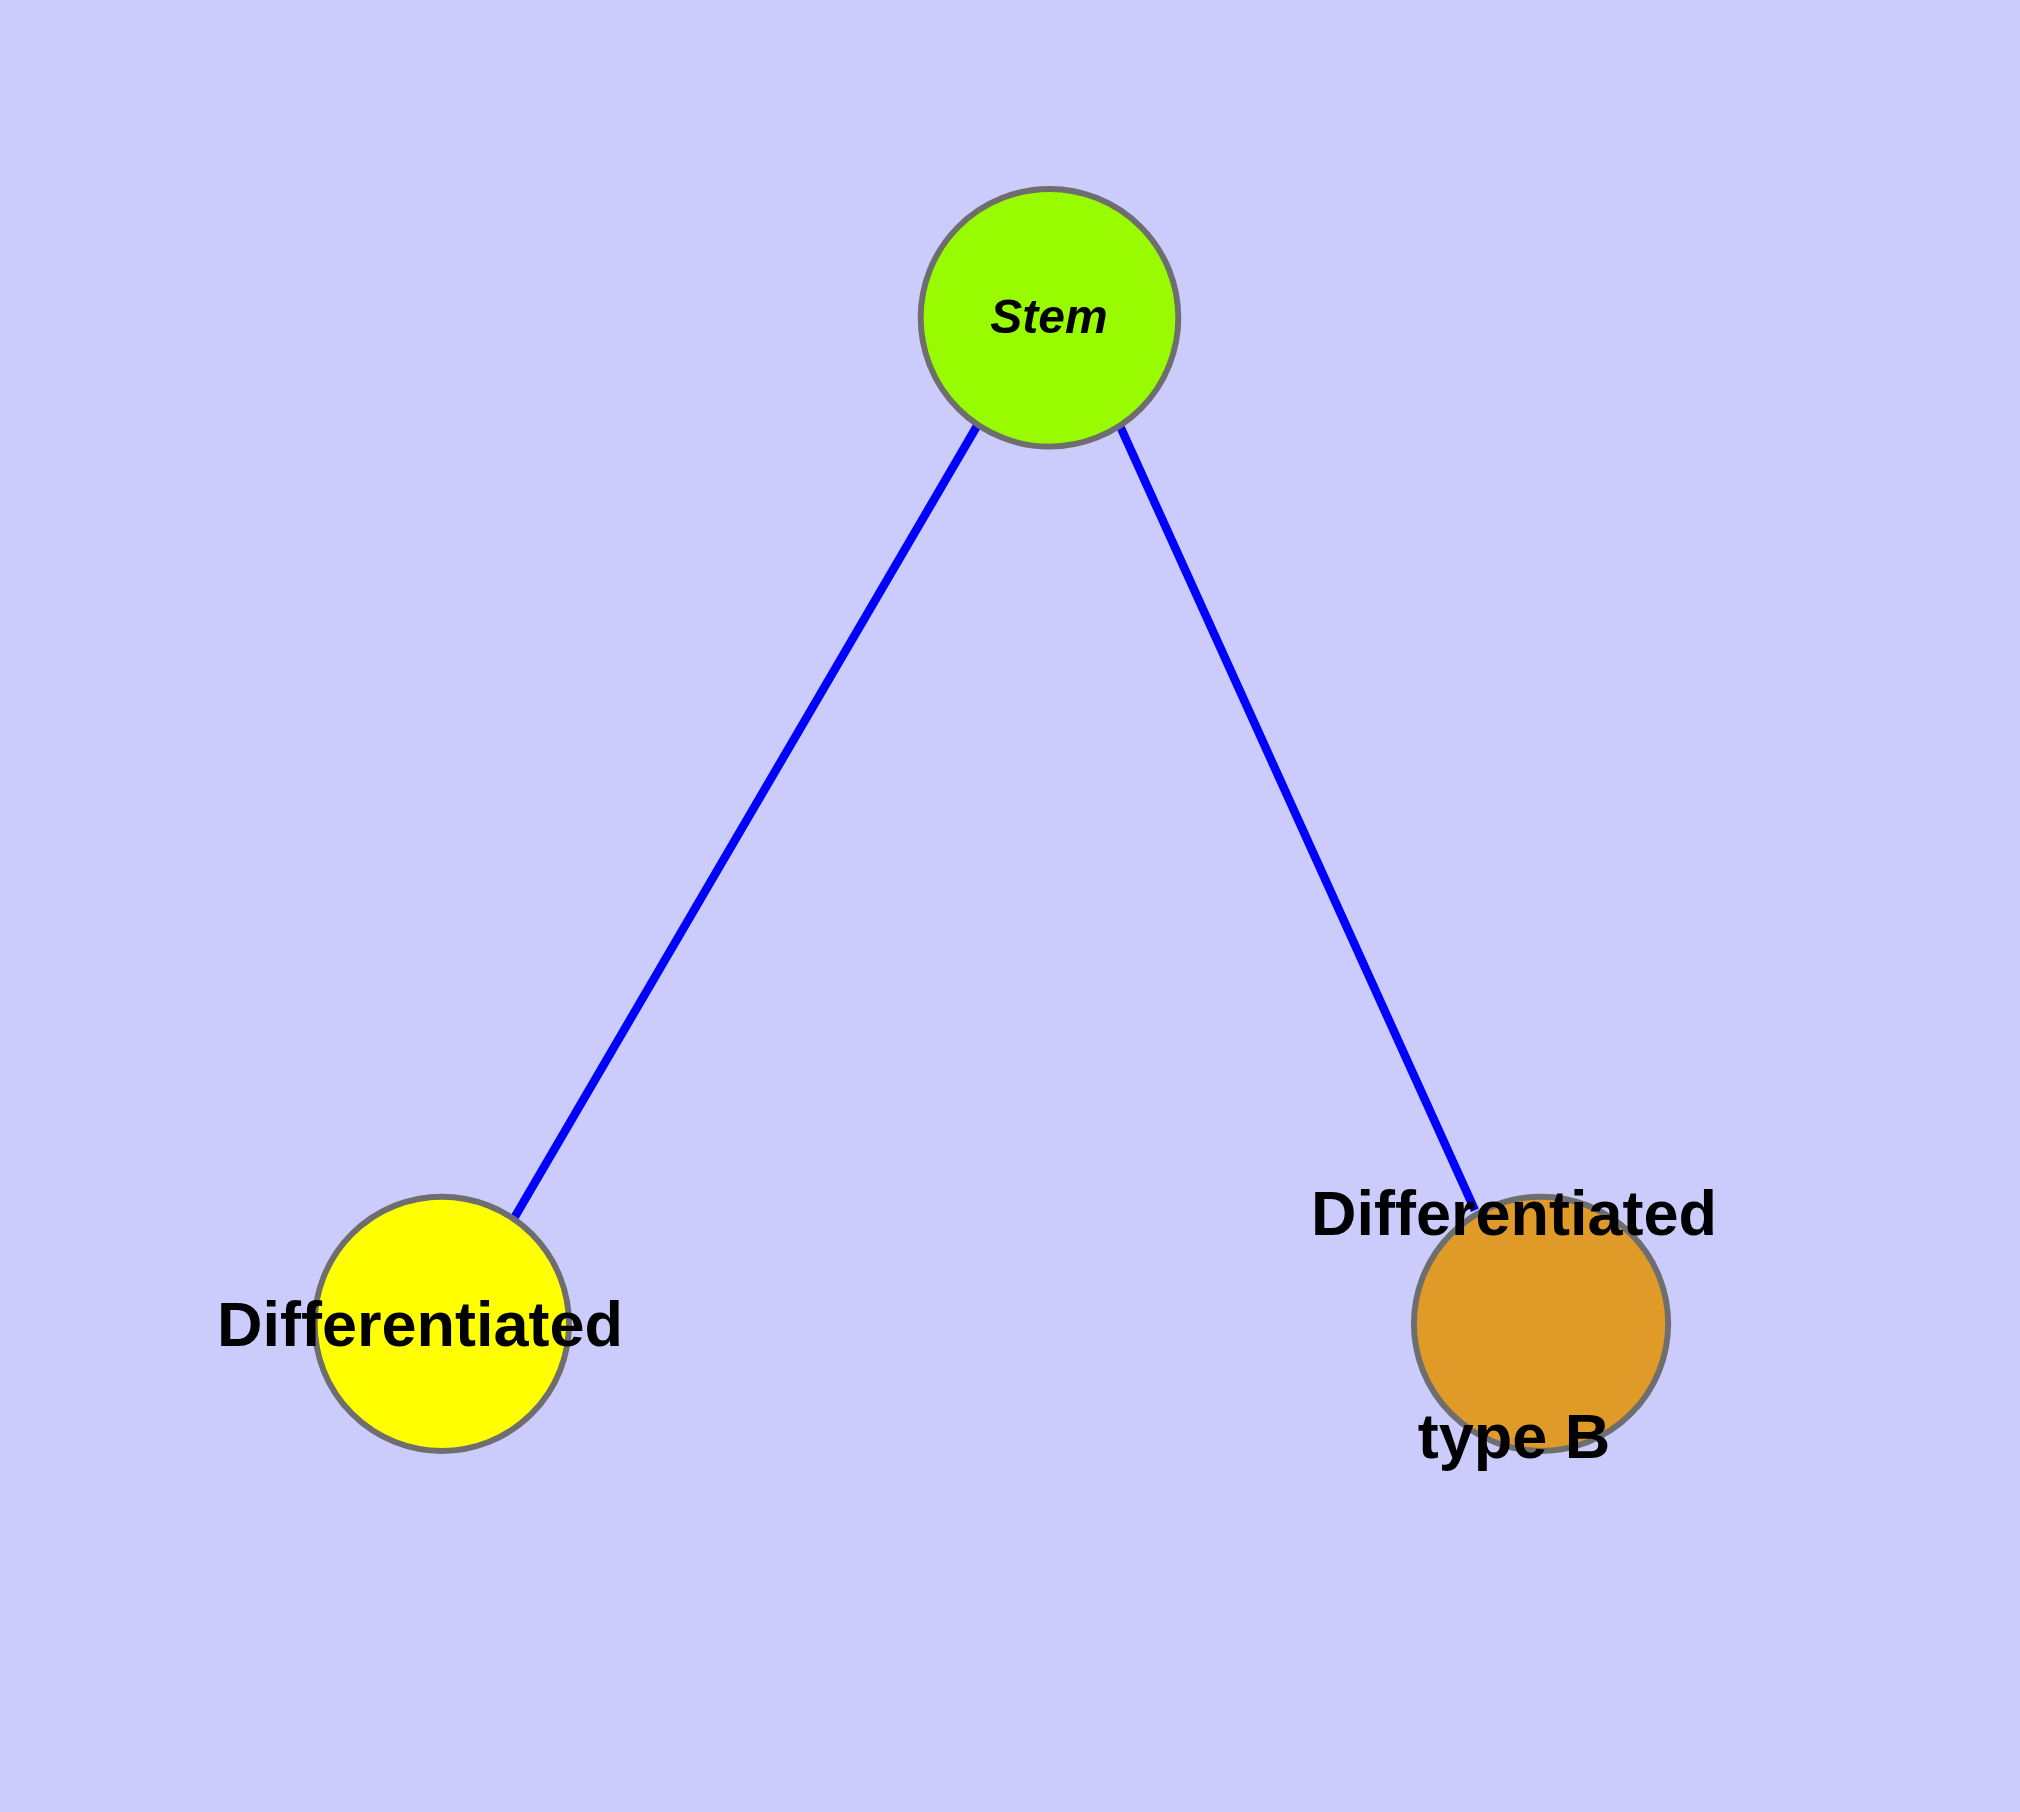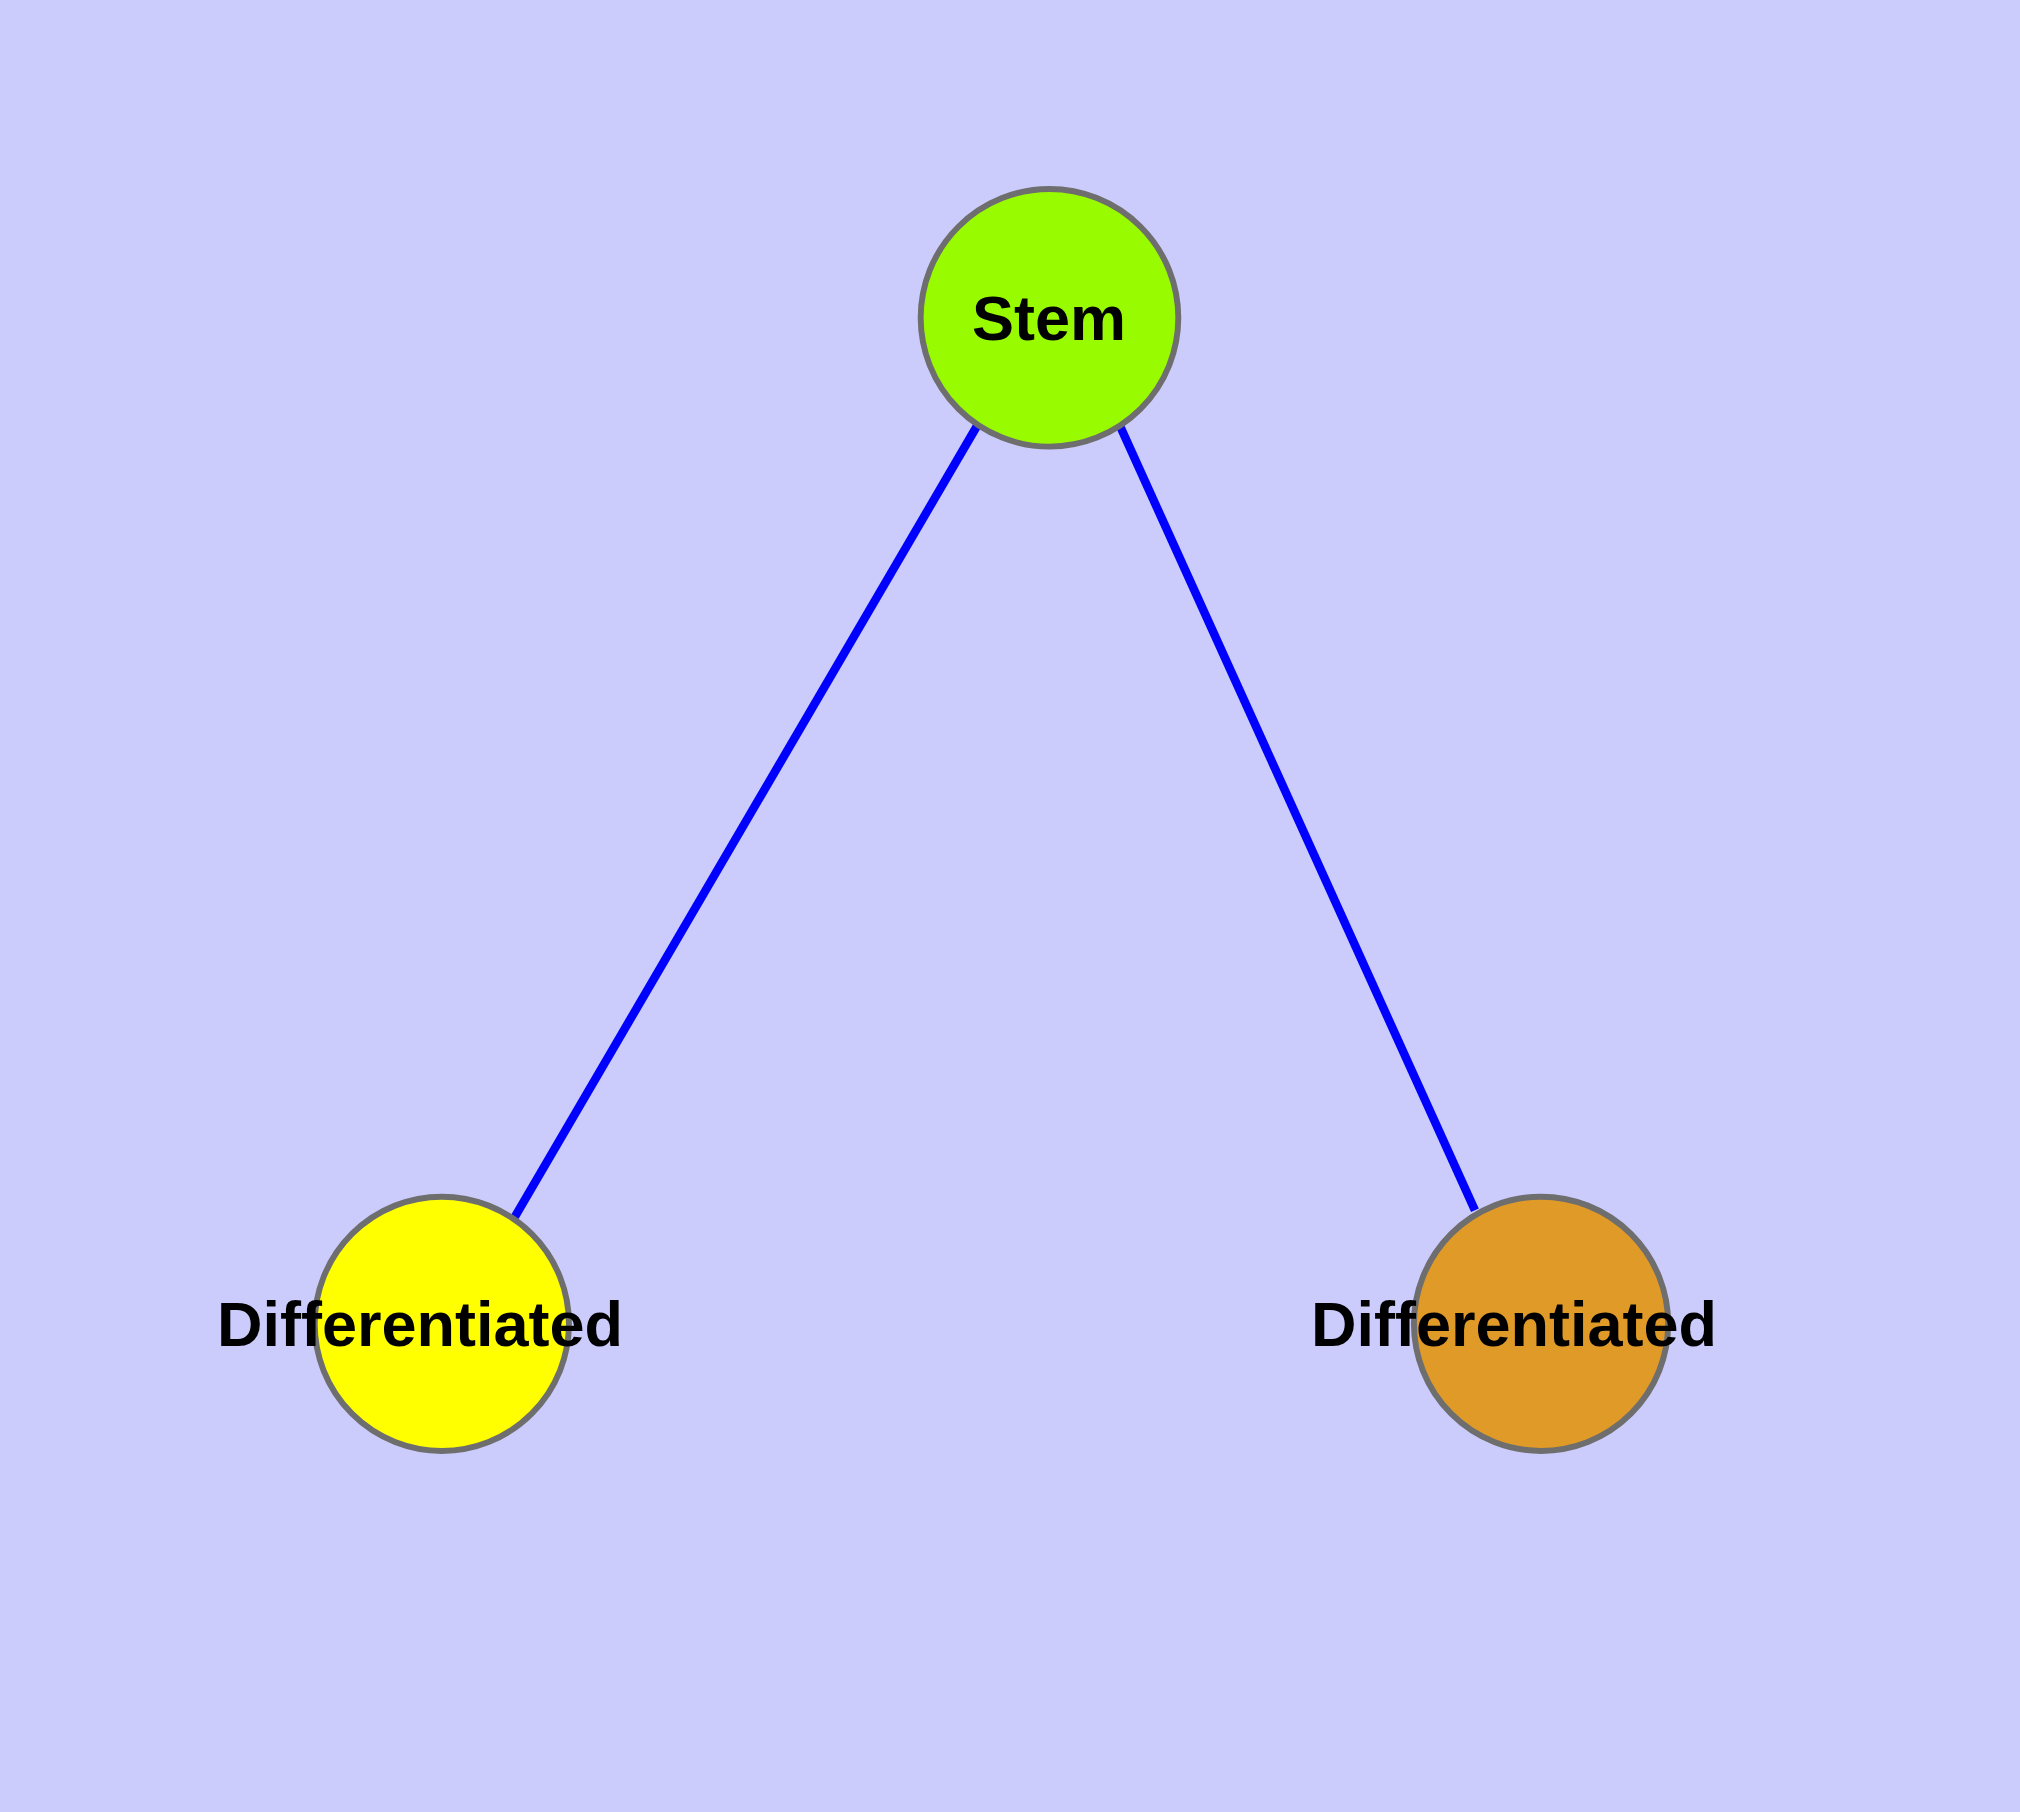--- a/index.html
+++ b/index.html
@@ -29,24 +29,25 @@
     color: #000000;
     font-family: "Liberation Sans", "DejaVu Sans", sans-serif;
     font-weight: bold;
     text-align: center;
     white-space: pre;
     line-height: 1.18;
     pointer-events: none;
     -webkit-font-smoothing: antialiased;
   }
   .node-label.stem {
-    font-size: 63px;
+    font-size: 48px;
     left: 1049px;
     top: 318px;
     transform: translate(-50%, -50%);
+    font-style: italic;
   }
   .node-label.diff-a {
     font-size: 63px;
     left: 420px;
     top: 1324px;
     transform: translate(-50%, -50%);
   }
   .node-label.diff-b {
     font-size: 63px;
     left: 1514px;
@@ -83,20 +84,21 @@
   <div class="node-label stem">
     <div>Stem</div>
   </div>
 
   <div class="node-label diff-a">
     <div>Differentiated</div>
   </div>
 
   <div class="node-label diff-b">
     <div>Differentiated</div>
+    <div>type B</div>
   </div>
 
   <div class="hit-target" style="left:920px; top:189px; width:258px; height:258px;"></div>
   <div class="hit-target" style="left:314px; top:1197px; width:254px; height:254px;"></div>
   <div class="hit-target" style="left:1414px; top:1197px; width:254px; height:254px;"></div>
 
 </div>
 
 
 </body></html>

